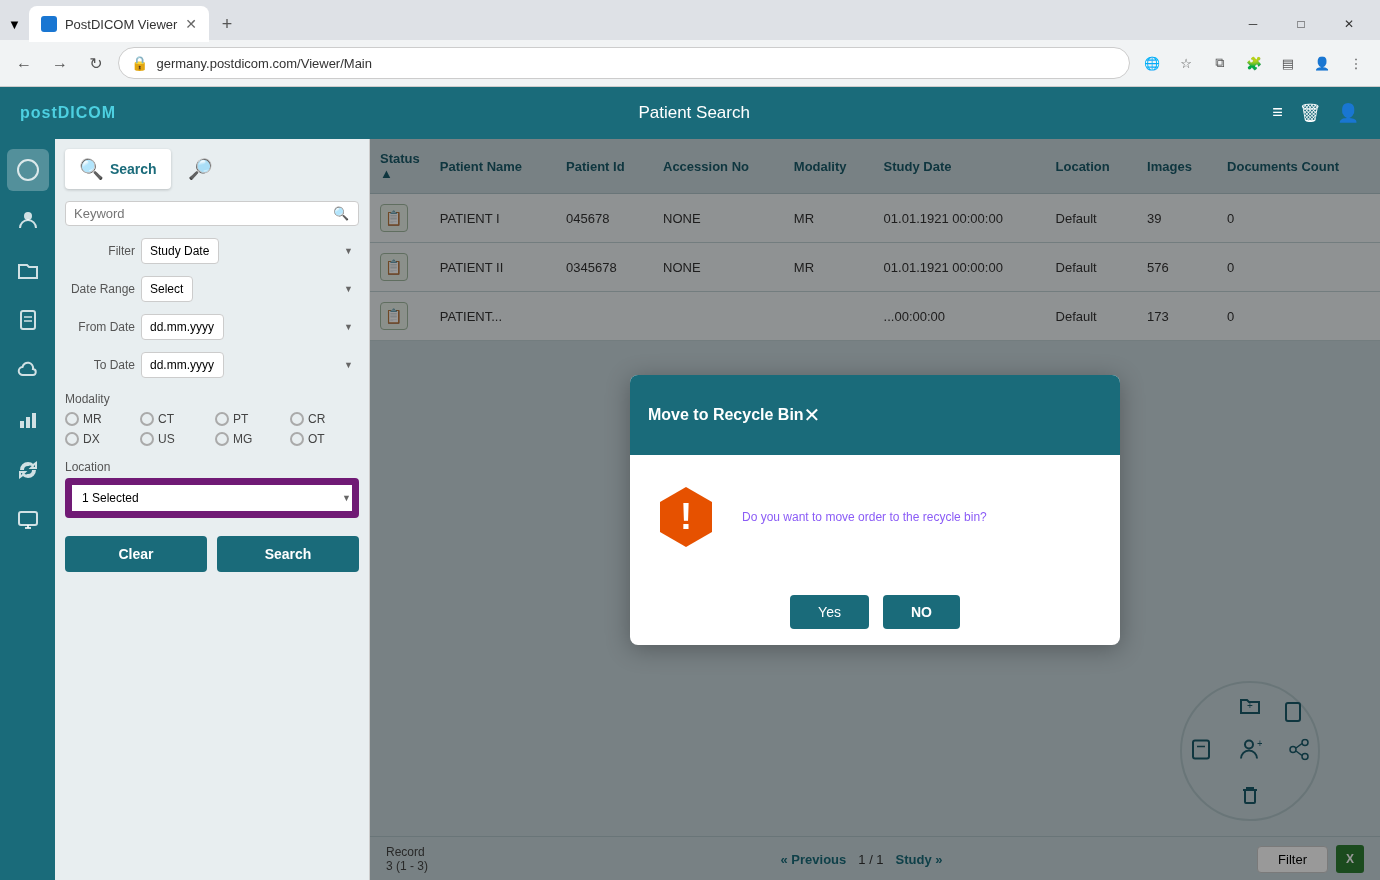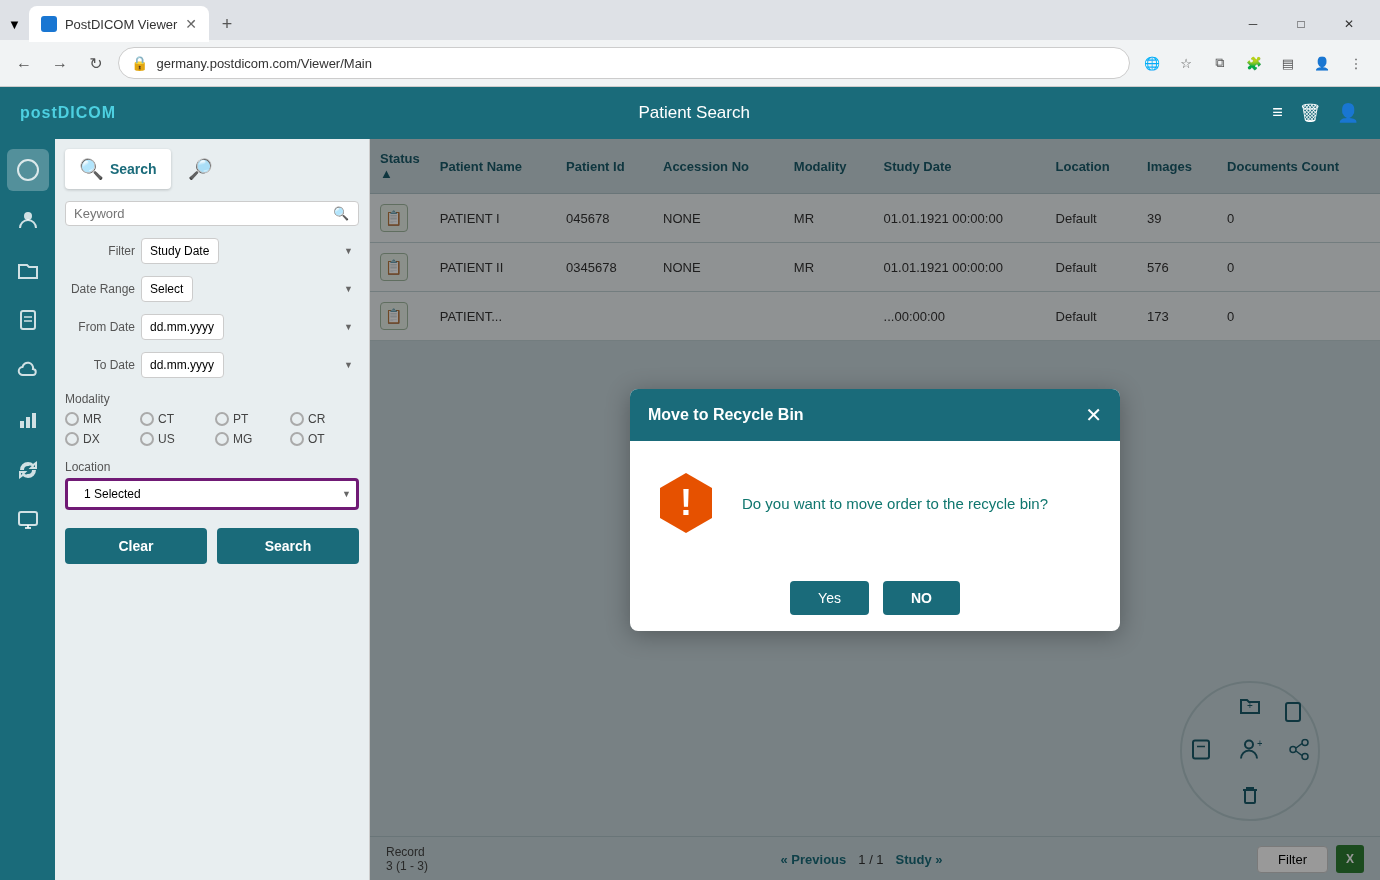--- a/index.html
+++ b/index.html
@@ -59,21 +59,21 @@
 
     .modality-section { margin-top: 6px; }
     .modality-title { color: #555; font-size: 12px; margin-bottom: 6px; }
     .modality-grid { display: grid; grid-template-columns: repeat(4, 1fr); gap: 6px; }
     .modality-item { display: flex; align-items: center; gap: 4px; font-size: 12px; color: #444; }
     .modality-radio { width: 14px; height: 14px; border: 2px solid #aaa; border-radius: 50%; display: flex; align-items: center; justify-content: center; cursor: pointer; background: #e8eef0; }
 
     .location-section { margin-top: 6px; }
     .location-title { color: #555; font-size: 12px; margin-bottom: 4px; }
     .location-select-wrapper { position: relative; }
-    .location-select { width: 100%; padding: 6px 16px; border: 3px solid #701a75; border-radius: 4px; background: #fff; font-size: 12px; cursor: pointer; appearance: none; -webkit-appearance: none; }
+    .location-select { width: 100%; padding: 6px 10px; border: 7px solid #701a75; border-radius: 4px; background: #fff; font-size: 12px; cursor: pointer; appearance: none; -webkit-appearance: none; }
     .location-select-wrapper::after { content: '▼'; position: absolute; right: 8px; top: 50%; transform: translateY(-50%); font-size: 9px; color: #666; pointer-events: none; }
 
     .search-buttons { display: flex; gap: 10px; margin-top: 10px; }
     .btn-clear { flex: 1; padding: 10px; background: #1a6b7a; color: #fff; border: none; border-radius: 4px; cursor: pointer; font-size: 14px; font-weight: bold; }
     .btn-search { flex: 1; padding: 10px; background: #1a6b7a; color: #fff; border: none; border-radius: 4px; cursor: pointer; font-size: 14px; font-weight: bold; }
 
     
     .main-content { flex: 1; display: flex; flex-direction: column; background: #c8d8dc; position: relative; }
 
     
@@ -92,25 +92,25 @@
     .pagination { flex: 1; display: flex; align-items: center; justify-content: center; gap: 12px; font-size: 13px; color: #333; }
     .page-btn { cursor: pointer; color: #1a6b7a; font-weight: bold; }
     .footer-filter-btn { padding: 5px 20px; background: #fff; border: 1px solid #ccc; border-radius: 4px; cursor: pointer; font-size: 13px; }
     .excel-icon { width: 28px; height: 28px; background: #2e7d32; border-radius: 3px; display: flex; align-items: center; justify-content: center; color: #fff; font-size: 12px; font-weight: bold; cursor: pointer; margin-left: 8px; }
 
     
     .overlay { position: absolute; top: 0; left: 0; right: 0; bottom: 0; background: rgba(0,0,0,0.4); display: flex; align-items: center; justify-content: center; z-index: 100; }
 
     
     .modal { background: #fff; border-radius: 8px; width: 490px; box-shadow: 0 4px 24px rgba(0,0,0,0.3); overflow: hidden; }
-    .modal-header { background: #1a6b7a; color: #fff; padding: 14px 18px; display: flex; align-items: center; justify-content: space-between; font-size: 16px; font-weight: bold; }
+    .modal-header { background: #1a6b7a; color: #fff; padding: 28px 18px; display: flex; align-items: center; font-size: 16px; font-weight: bold; }
     .modal-close { cursor: pointer; font-size: 20px; color: #fff; background: none; border: none; }
     .modal-body { padding: 30px 24px; display: flex; align-items: center; gap: 24px; }
     .warning-icon { width: 64px; height: 64px; flex-shrink: 0; }
-    .modal-text { font-size: 15px; color: #0f766e; }
+    .modal-text { font-size: 12px; color: #8b5cf6; }
     .modal-footer { padding: 16px 24px; display: flex; justify-content: center; gap: 14px; }
     .btn-yes { padding: 9px 28px; background: #1a6b7a; color: #fff; border: none; border-radius: 4px; cursor: pointer; font-size: 14px; font-weight: normal; }
     .btn-no { padding: 9px 28px; background: #1a6b7a; color: #fff; border: none; border-radius: 4px; cursor: pointer; font-size: 14px; font-weight: bold; }
   </style>
 </head>
 <body>
 
 <div class="browser-chrome">
   <div class="browser-tab-bar">
     <div class="browser-dropdown">▼</div>

